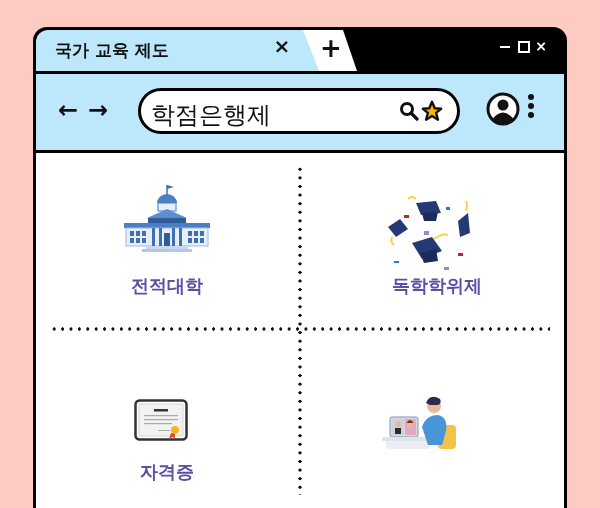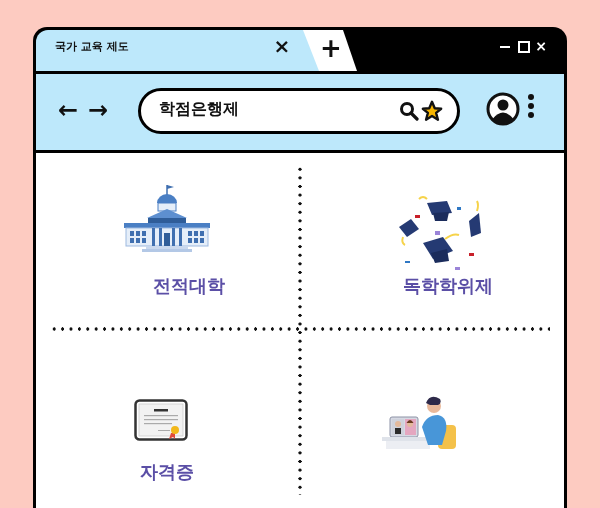--- a/index.html
+++ b/index.html
@@ -15,21 +15,21 @@
       box-sizing:border-box;
     }
     
     .tabbar { position:absolute; left:0; top:0; width:534px; height:44px; }
     .tab-active {
       position:absolute; left:3px; top:3px; width:292px; height:41px;
       background:#bde8fb; border-radius:12px 14px 0 0;
       clip-path: polygon(0 0, 268px 0, 292px 41px, 0 41px);
     }
     .tab-title {
-      position:absolute; left:22px; top:12px; font-size:11px; font-weight:bold; color:#111;
+      position:absolute; left:22px; top:12px; font-size:17px; font-weight:bold; color:#111;
     }
     .tab-close {
       position:absolute; left:238px; top:8px; width:22px; height:22px;
       font-size:20px; font-weight:bold; line-height:22px; text-align:center; color:#111;
     }
     .tab-new {
       position:absolute; left:266px; top:3px; width:60px; height:41px;
       background:#fff;
       clip-path: polygon(4px 0, 44px 0, 58px 41px, 20px 41px);
     }
@@ -51,21 +51,21 @@
     }
     .nav-btn {
       position:absolute; top:22px; width:24px; height:28px;
       font-size:24px; font-weight:bold; color:#111; line-height:28px; text-align:center;
     }
     .addr {
       position:absolute; left:102px; top:14px; width:322px; height:46px;
       background:#fff; border:3px solid #000; border-radius:24px; box-sizing:border-box;
     }
     .addr-text {
-      position:absolute; left:18px; top:8px; font-size:16px; font-weight:bold; color:#111;
+      position:absolute; left:10px; top:8px; font-size:24px; font-weight:normal; color:#111;
     }
     .addr-search {
       position:absolute; right:38px; top:10px; width:20px; height:20px;
     }
     .addr-star {
       position:absolute; right:14px; top:9px; width:22px; height:22px;
     }
     .avatar { position:absolute; left:450px; top:18px; width:34px; height:34px; }
     .kebab { position:absolute; left:491px; top:20px; width:8px; height:30px; }
     .kebab span { display:block; width:6px; height:6px; border-radius:50%; background:#111; margin:0 auto 3px; }
@@ -132,21 +132,21 @@
         <span></span>
         <span></span>
         <span></span>
       </div>
   </div>
 
   <div class="content">
     <div class="vdots"></div>
     <div class="hdots"></div>
 
-    <div class="cell" style="left:0; top:0; height:175px;padding-left:44px;">
+    <div class="cell" style="left:0; top:0; height:175px;">
       <svg style="left:86px; top:30px;" width="90" height="70" viewBox="0 0 90 70">
         <line x1="45" y1="2" x2="45" y2="12" stroke="#3f6fb0" stroke-width="1.5"></line>
         <polygon points="45,2 52,4 45,6" fill="#3f6fb0"></polygon>
         <path d="M35 20 A10 9 0 0 1 55 20 Z" fill="#4a7fc4"></path>
         <rect x="36" y="20" width="18" height="8" fill="#e5eef9" stroke="#4a7fc4"></rect>
         <polygon points="25,35 45,26 65,35" fill="#5d8fd0"></polygon>
         <rect x="26" y="35" width="38" height="5" fill="#2f5d99"></rect>
         <rect x="2" y="40" width="86" height="5" fill="#4a7fc4"></rect>
         <rect x="4" y="45" width="82" height="18" fill="#e5eef9" stroke="#9db9df"></rect>
         <g fill="#3f6fb0">
@@ -167,21 +167,21 @@
             <rect x="50" y="45" width="3" height="18"></rect>
             <rect x="57" y="45" width="3" height="18"></rect>
           <rect x="42" y="50" width="6" height="13" fill="#2f5d99"></rect>
         </g>
         <rect x="24" y="63" width="42" height="3" fill="#c9d8ee"></rect>
         <rect x="20" y="66" width="50" height="3" fill="#b3c8e6"></rect>
       </svg>
       <span class="cell-label" style="top:121px;">전적대학</span>
     </div>
 
-    <div class="cell" style="left:281px; top:0; height:175px;">
+    <div class="cell" style="left:270px; top:0; height:175px;">
       <svg style="left:80px; top:40px;" width="90" height="80" viewBox="0 0 90 80">
         <polygon points="30,10 50,8 55,20 35,22" fill="#253a73"></polygon>
         <polygon points="36,20 52,19 50,28 38,28" fill="#1b2c5c"></polygon>
         <polygon points="2,34 14,26 22,36 10,44" fill="#253a73"></polygon>
         <polygon points="72,28 82,20 84,40 74,44" fill="#253a73"></polygon>
         <polygon points="26,50 46,44 56,58 36,66" fill="#253a73"></polygon>
         <polygon points="34,60 50,56 52,68 38,70" fill="#1b2c5c"></polygon>
         <path d="M22 6 Q26 2 30 6" stroke="#f6d34a" stroke-width="2" fill="none"></path>
         <path d="M48 46 Q56 40 62 42" stroke="#f6d34a" stroke-width="2" fill="none"></path>
         <path d="M6 44 Q4 50 8 52" stroke="#f6d34a" stroke-width="2" fill="none"></path>

